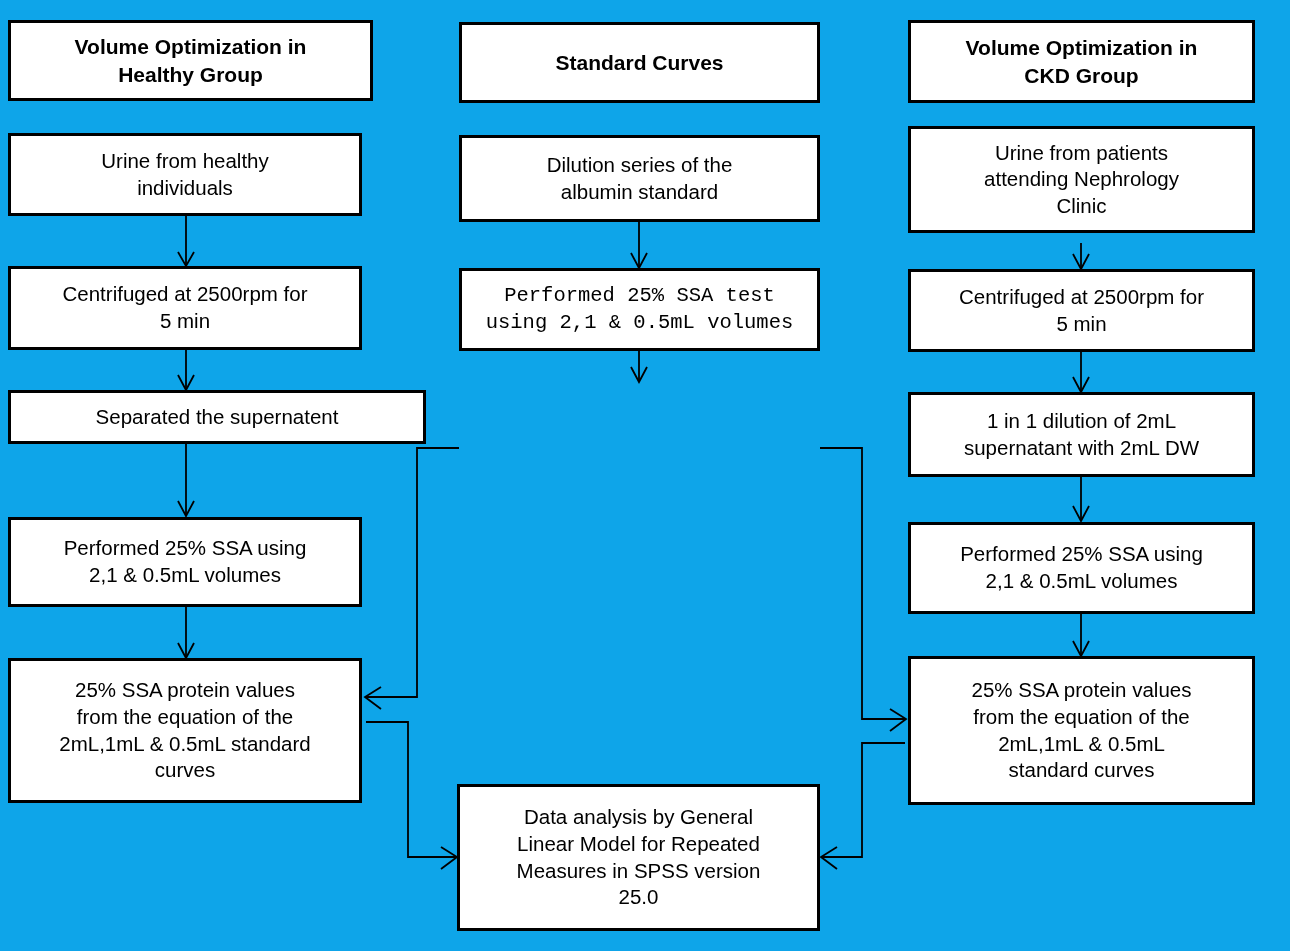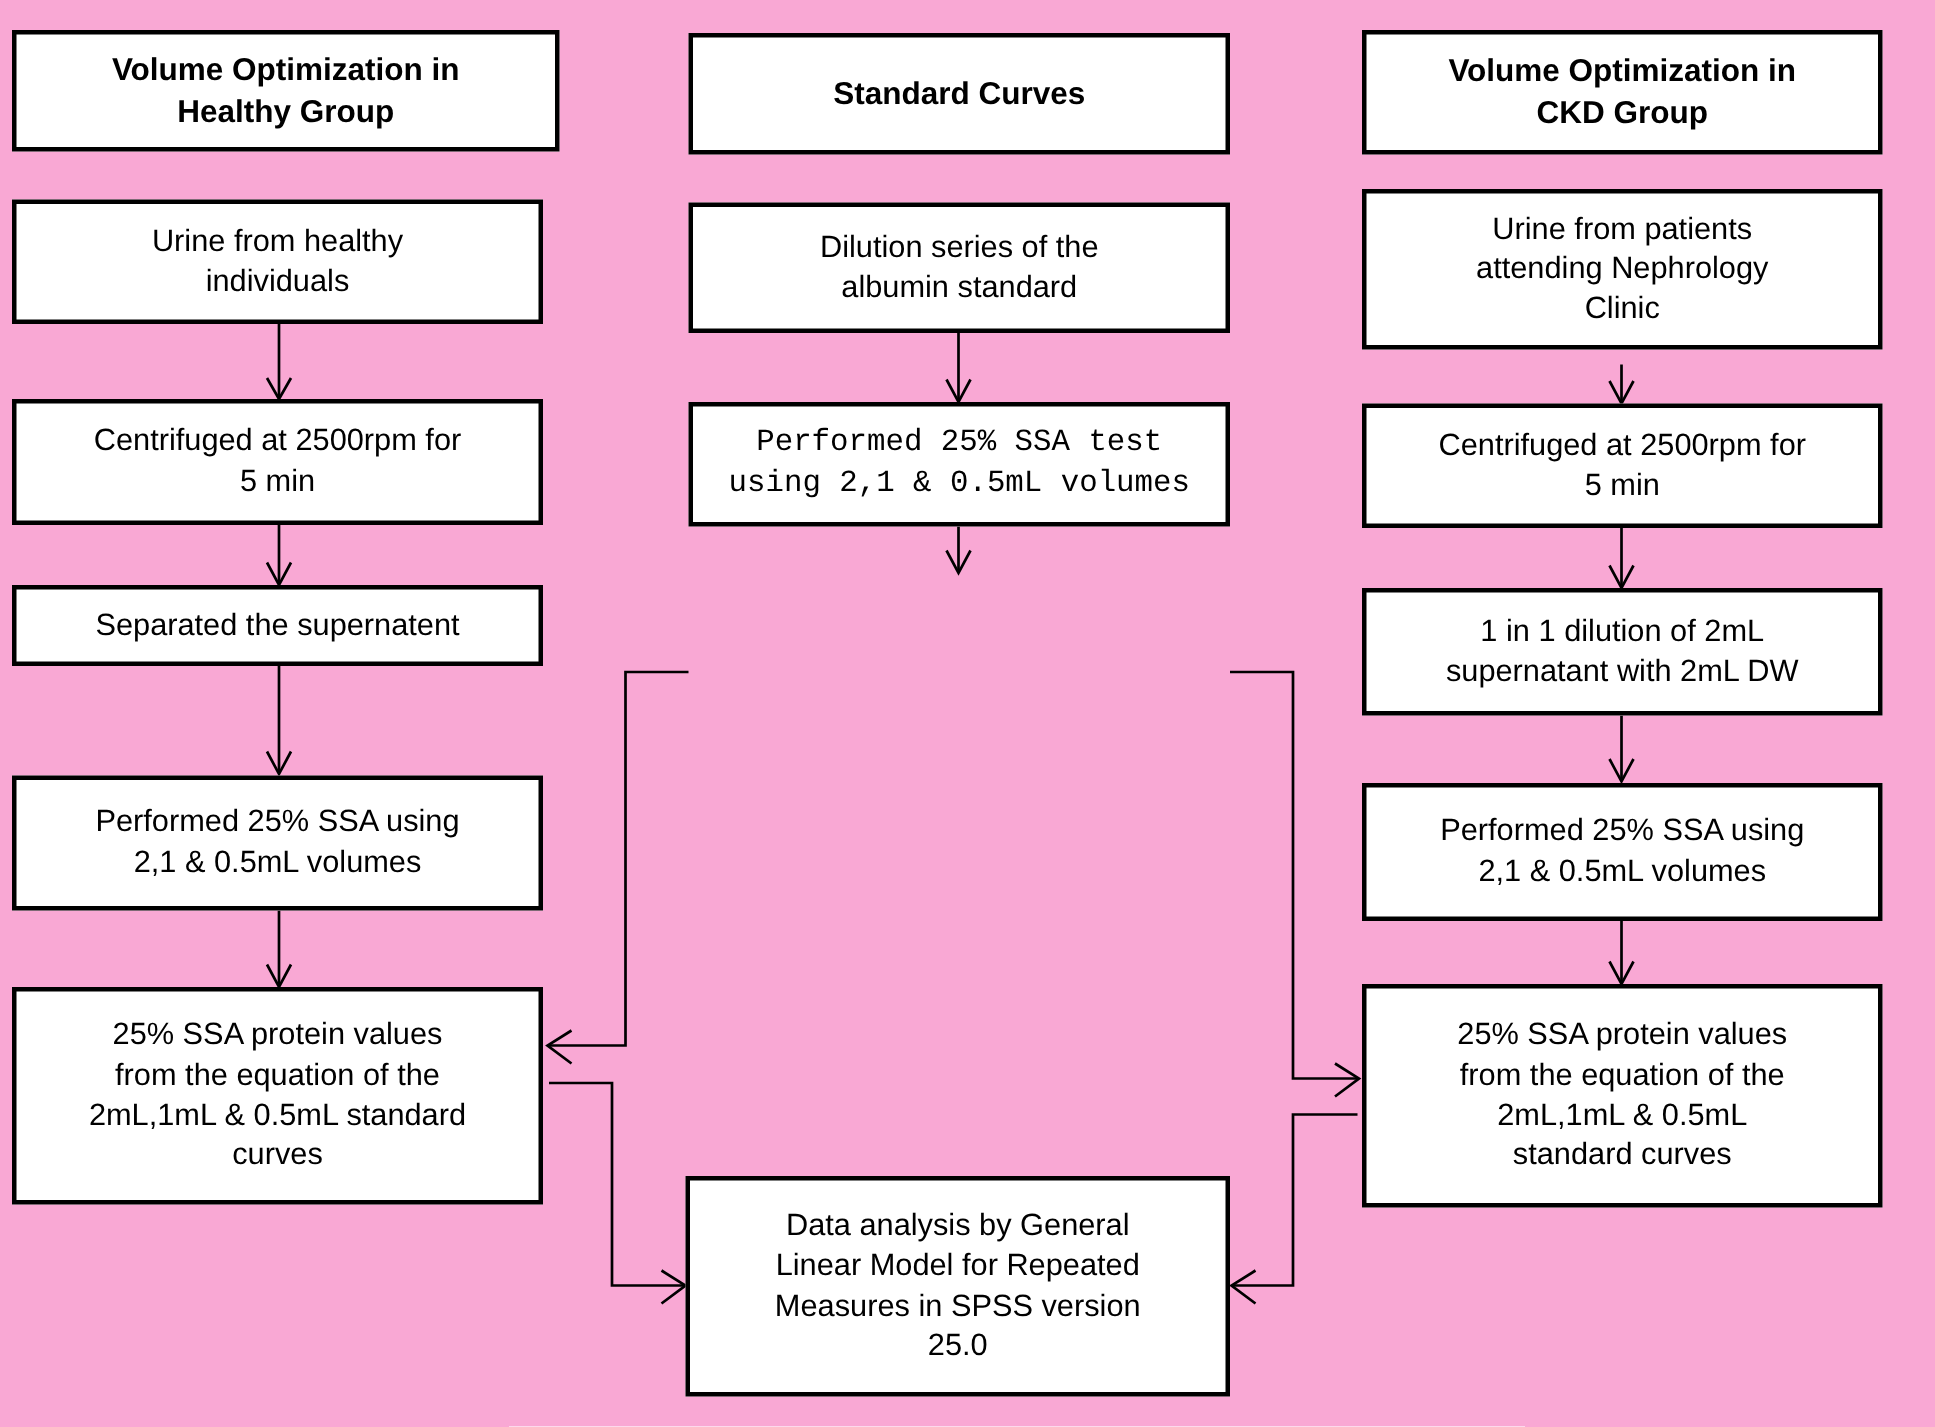--- a/index.html
+++ b/index.html
@@ -4,21 +4,21 @@
 <style>
   html, body {
     margin: 0;
     padding: 0;
     background: #ffffff;
   }
   #canvas {
     position: relative;
     width: 1290px;
     height: 951px;
-    background: #f9a8d4;
+    background: #0ea5e9;
     font-family: "Liberation Sans", sans-serif;
     overflow: hidden;
   }
   .node {
     position: absolute;
     box-sizing: border-box;
     background: #ffffff;
     border: 3px solid #000000;
     display: flex;
     align-items: center;
@@ -143,21 +143,21 @@
   <div class="node step-node" style="left:8px; top:133px; width:354px; height:83px;">
     <span class="txt">Urine from healthy
 individuals</span>
   </div>
 
   <div class="node step-node" style="left:8px; top:266px; width:354px; height:84px;">
     <span class="txt">Centrifuged at 2500rpm for
 5 min</span>
   </div>
 
-  <div class="node step-node" style="left:8px; top:390px; width:354px; height:54px;">
+  <div class="node step-node" style="left:8px; top:390px; width:418px; height:54px;">
     <span class="txt">Separated the supernatent</span>
   </div>
 
   <div class="node step-node" style="left:8px; top:517px; width:354px; height:90px;">
     <span class="txt">Performed 25% SSA using
 2,1 &amp; 0.5mL volumes</span>
   </div>
 
   <div class="node step-node" style="left:8px; top:658px; width:354px; height:145px;">
     <span class="txt">25% SSA protein values

